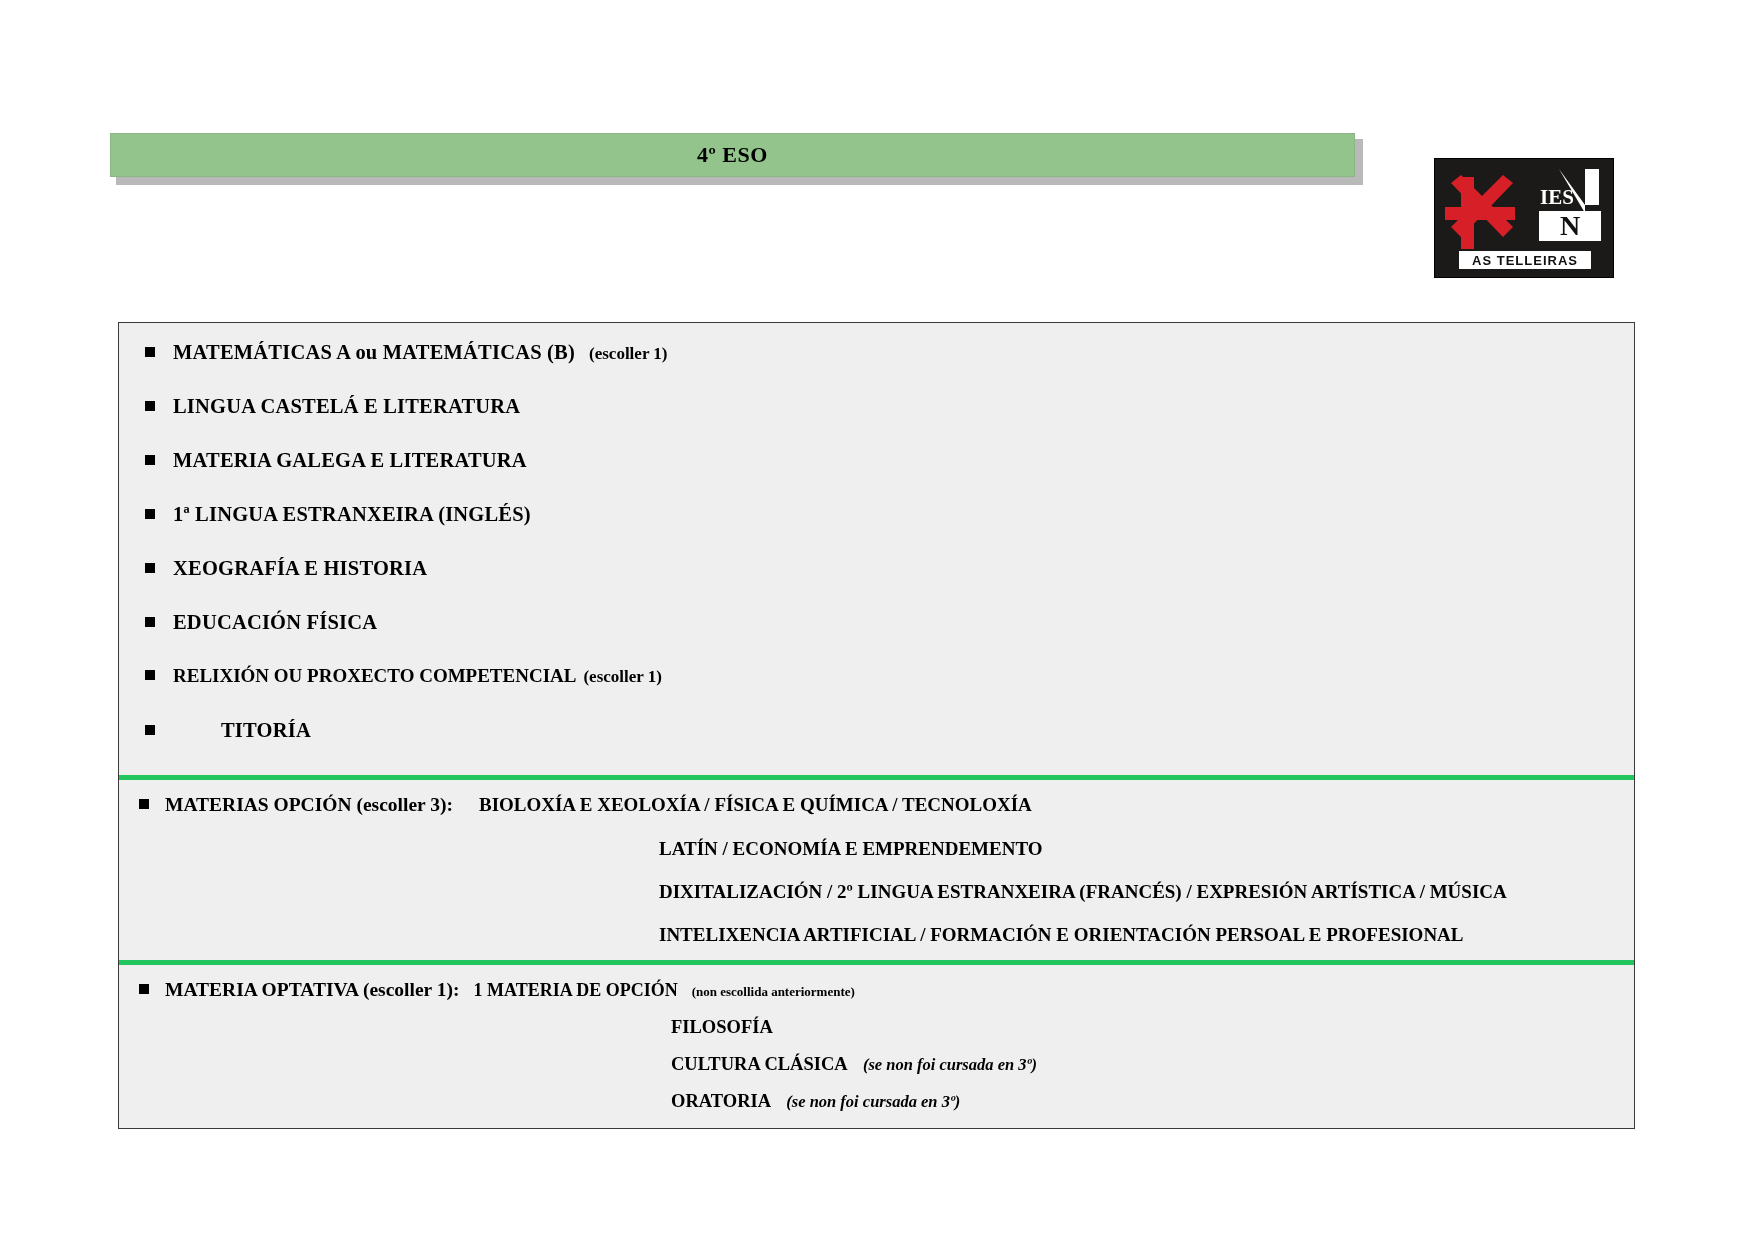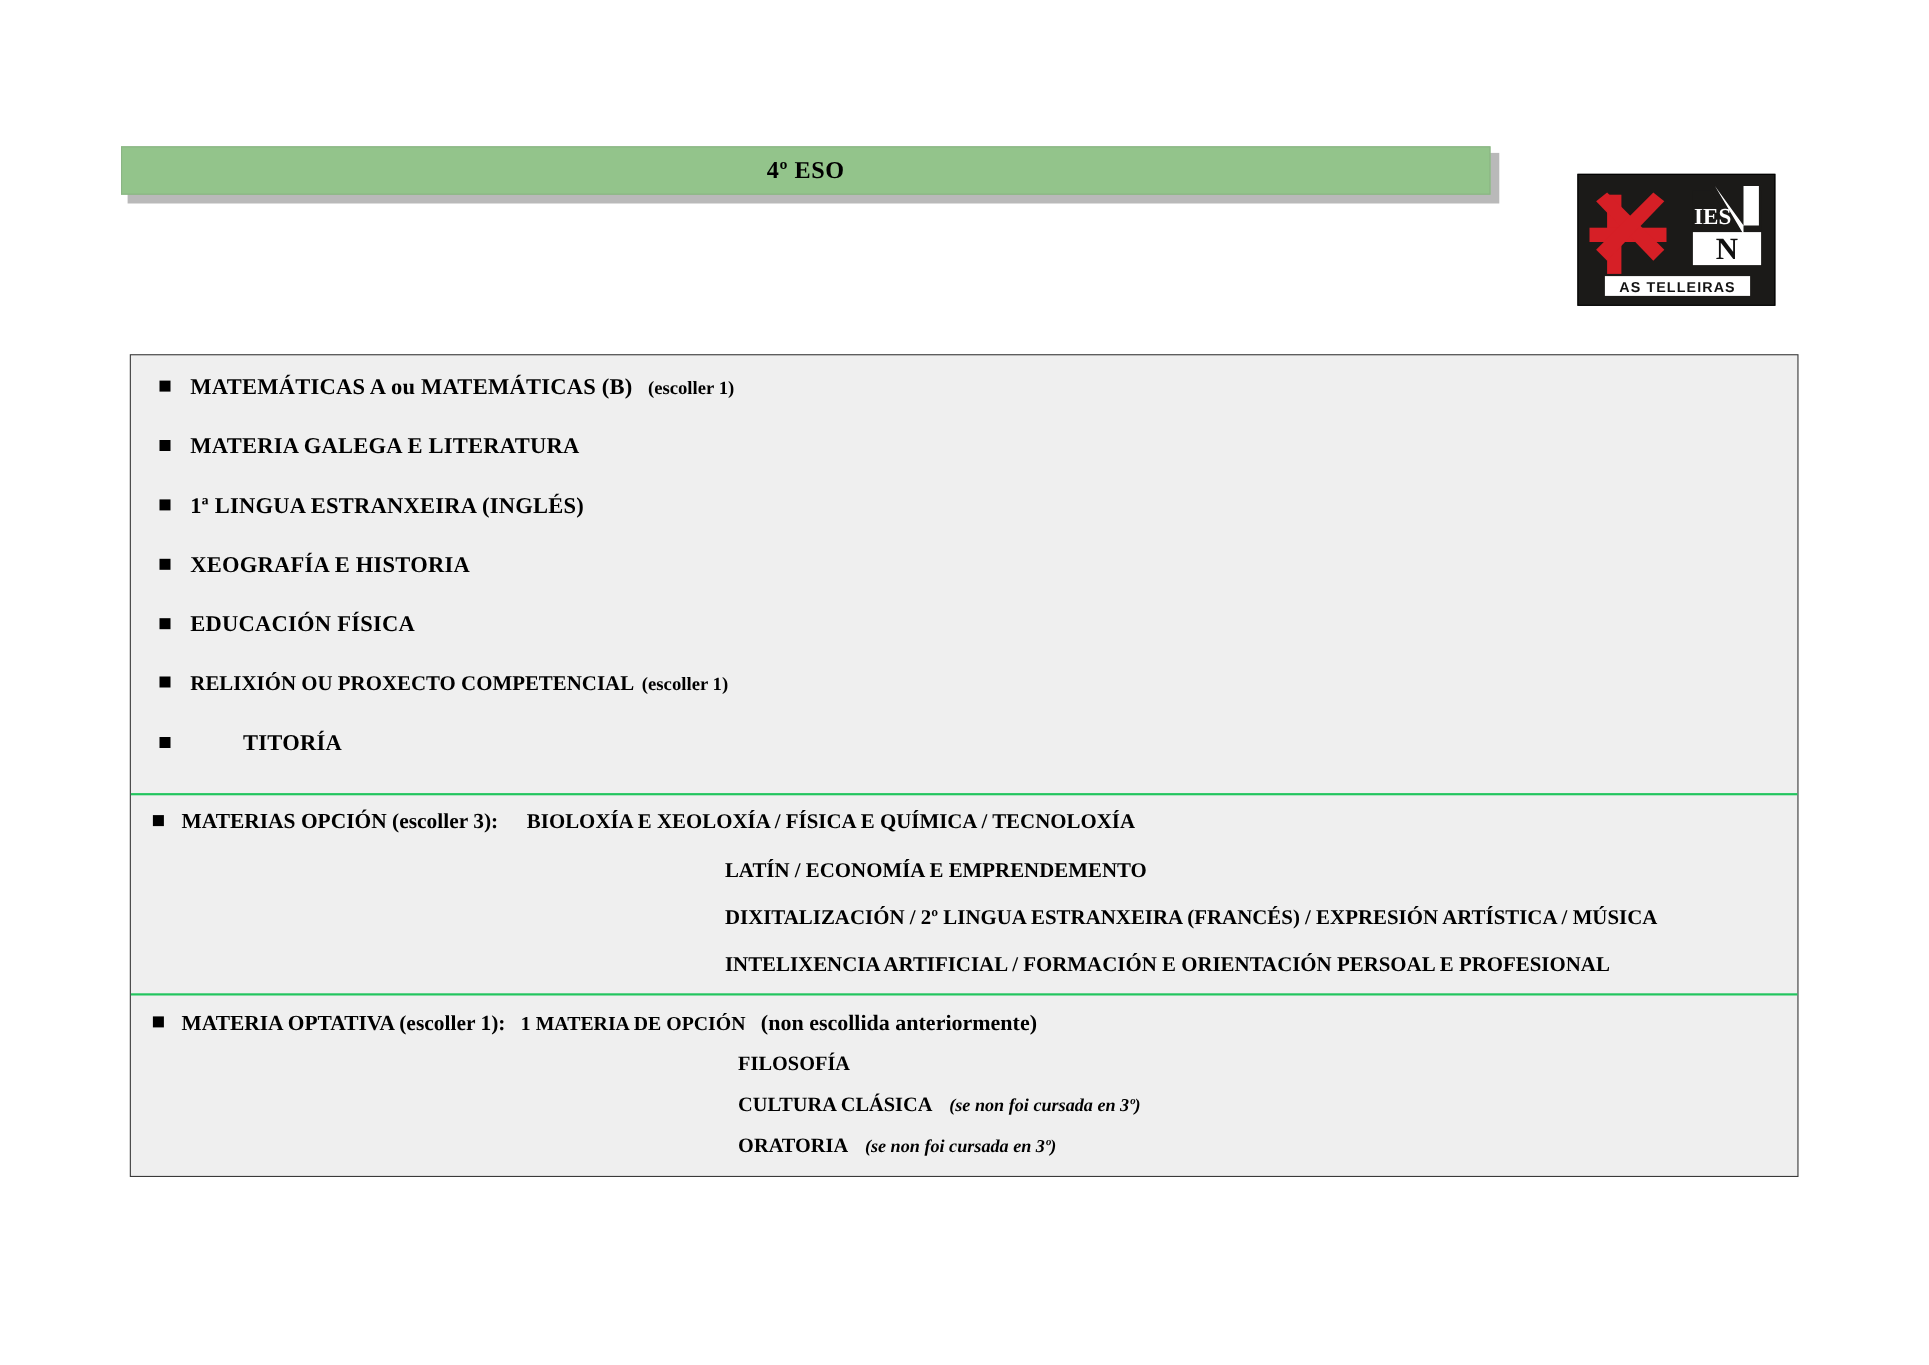--- a/index.html
+++ b/index.html
@@ -68,21 +68,21 @@
   .table {
     position: absolute;
     left: 118px;
     top: 322px;
     width: 1517px;
     border: 1px solid #3a3a3a;
     background: #efefef;
     box-sizing: border-box;
   }
   .section {
-    border-bottom: 2px solid #22c55e;
+    border-bottom: 5px solid #22c55e;
     box-sizing: border-box;
   }
   .section:last-child { border-bottom: none; }
 
   .core-list {
     padding: 18px 0 16px 0;
   }
   .row {
     display: flex;
     align-items: baseline;
@@ -161,21 +161,21 @@
     font-weight: bold;
     margin-left: 14px;
   }
   .optv-line {
     font-size: 18.5px;
     font-weight: bold;
     padding-left: 552px;
     margin-top: 16px;
   }
   .note {
-    font-size: 20px;
+    font-size: 13px;
     font-weight: bold;
   }
   .note-it {
     font-size: 16.5px;
     font-weight: bold;
     font-style: italic;
   }
 </style>
 </head>
 <body>
@@ -213,20 +213,24 @@
   <div class="section core-list">
 
     <div class="row">
       <span class="bullet"></span>
       <span class="lbl-lg">MATEMÁTICAS  A  ou  MATEMÁTICAS  (B)</span>
       <span class="sp"></span>
         <span class="sp"></span>
       <span class="lbl-sm">(escoller 1)</span>
     </div>
 
+    <div class="row">
+      <span class="bullet"></span>
+      <span class="lbl-lg">LINGUA CASTELÁ E LITERATURA</span>
+    </div>
 
     <div class="row">
       <span class="bullet"></span>
       <span class="lbl-lg">MATERIA GALEGA E LITERATURA</span>
     </div>
 
     <div class="row">
       <span class="bullet"></span>
       <span class="lbl-lg">1ª LINGUA ESTRANXEIRA (INGLÉS)</span>
     </div>

